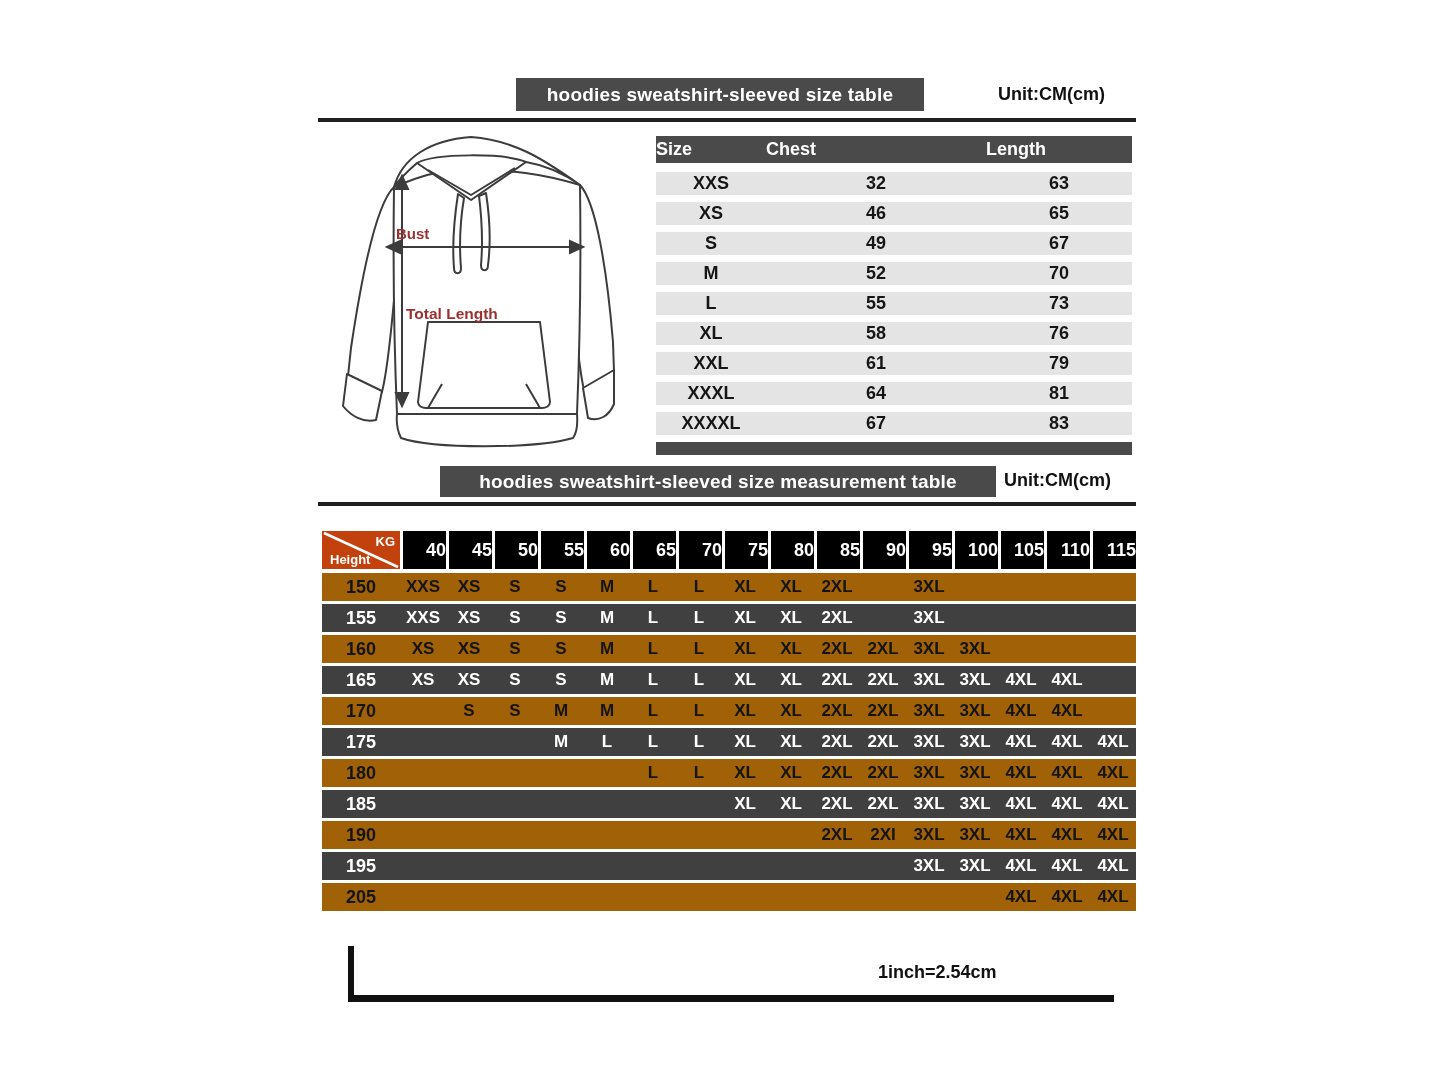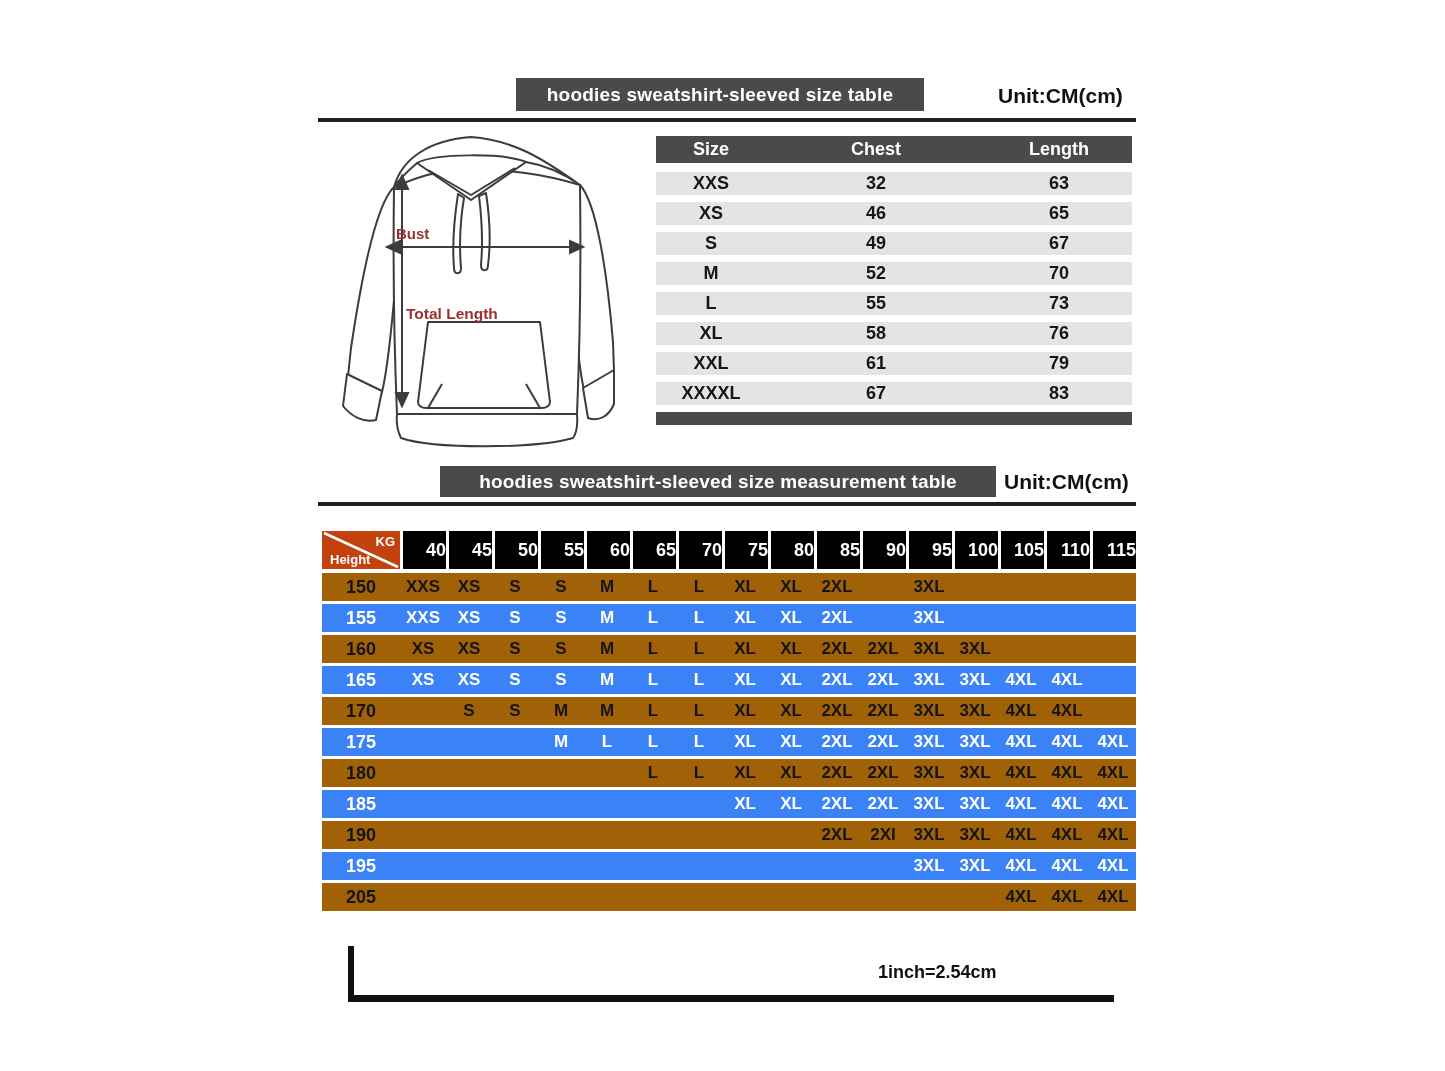--- a/index.html
+++ b/index.html
@@ -10,54 +10,54 @@
   }
   .abs{position:absolute;}
 
   
   .title-bar{
     background:#4a4a4a;color:#ffffff;text-align:center;
     font-size:19px;letter-spacing:.2px;
   }
   #title1{left:516px;top:78px;width:408px;height:33px;line-height:33px;}
   #title2{left:440px;top:466px;width:556px;height:31px;line-height:31px;}
-  .unit{font-size:21px;color:#111111;text-align:right;}
+  .unit{font-size:18px;color:#111111;text-align:right;}
   #unit1{left:998px;top:84px;}
   #unit2{left:1004px;top:470px;}
   .rule{background:#202020;height:4px;}
   #rule1{left:318px;top:118px;width:818px;}
   #rule2{left:318px;top:502px;width:818px;}
 
   
   #size-table{left:656px;top:136px;width:476px;}
   .t1-header{
     display:grid;grid-template-columns:110px 220px 146px;
     background:#4a4a4a;color:#ffffff;height:27px;line-height:27px;
-    text-align:center;font-size:18px;margin-bottom:9px;
+    text-align:left;font-size:18px;margin-bottom:9px;
   }
   .t1-row{
     display:grid;grid-template-columns:110px 220px 146px;
     background:#e4e4e4;height:23px;line-height:23px;
     text-align:center;font-size:18px;margin-bottom:7px;color:#161616;
   }
   .t1-footer-bar{height:13px;background:#4a4a4a;margin-top:1px;}
 
   
   #rec-table{left:322px;top:531px;width:814px;}
   .t2-hdr{display:flex;gap:3px;height:38px;margin-bottom:4px;}
   .t2-corner{width:78px;min-width:78px;position:relative;background:#c2410c;color:#ffffff;}
   .t2-corner .kg{position:absolute;top:3px;right:5px;font-size:13px;}
   .t2-corner .hg{position:absolute;bottom:2px;left:8px;font-size:13px;}
   .t2-corner svg{position:absolute;left:0;top:0;}
   .t2-hcell{flex:1;background:#000000;color:#ffffff;font-size:18px;line-height:38px;text-align:right;}
   .t2-row{display:flex;height:28px;line-height:28px;margin-bottom:3px;font-size:17px;text-align:center;}
   .t2-row .h{width:78px;min-width:78px;font-size:18px;}
   .t2-row .c{flex:1;}
   .t2-row.light{background:#a16207;color:#141414;}
-  .t2-row.dark{background:#3b82f6;color:#ffffff;}
+  .t2-row.dark{background:#404040;color:#ffffff;}
 
   
   #hoodie{left:330px;top:132px;}
 
   
   #foot-vbar{left:348px;top:946px;width:6px;height:56px;background:#101010;}
   #foot-hbar{left:348px;top:995px;width:766px;height:7px;background:#101010;}
   #foot-note{left:366px;top:960px;font-size:19px;color:#111111;}
   #foot-conv{left:878px;top:962px;font-size:18px;color:#111111;}
 </style>
@@ -143,20 +143,25 @@
         </div>
         <div class="t1-row">
           <div>XL</div>
           <div>58</div>
           <div>76</div>
         </div>
         <div class="t1-row">
           <div>XXL</div>
           <div>61</div>
           <div>79</div>
+        </div>
+        <div class="t1-row">
+          <div>XXXL</div>
+          <div>64</div>
+          <div>81</div>
         </div>
         <div class="t1-row">
           <div>XXXXL</div>
           <div>67</div>
           <div>83</div>
         </div>
       </div>
     <div class="t1-footer-bar"></div>
   </div>
 

